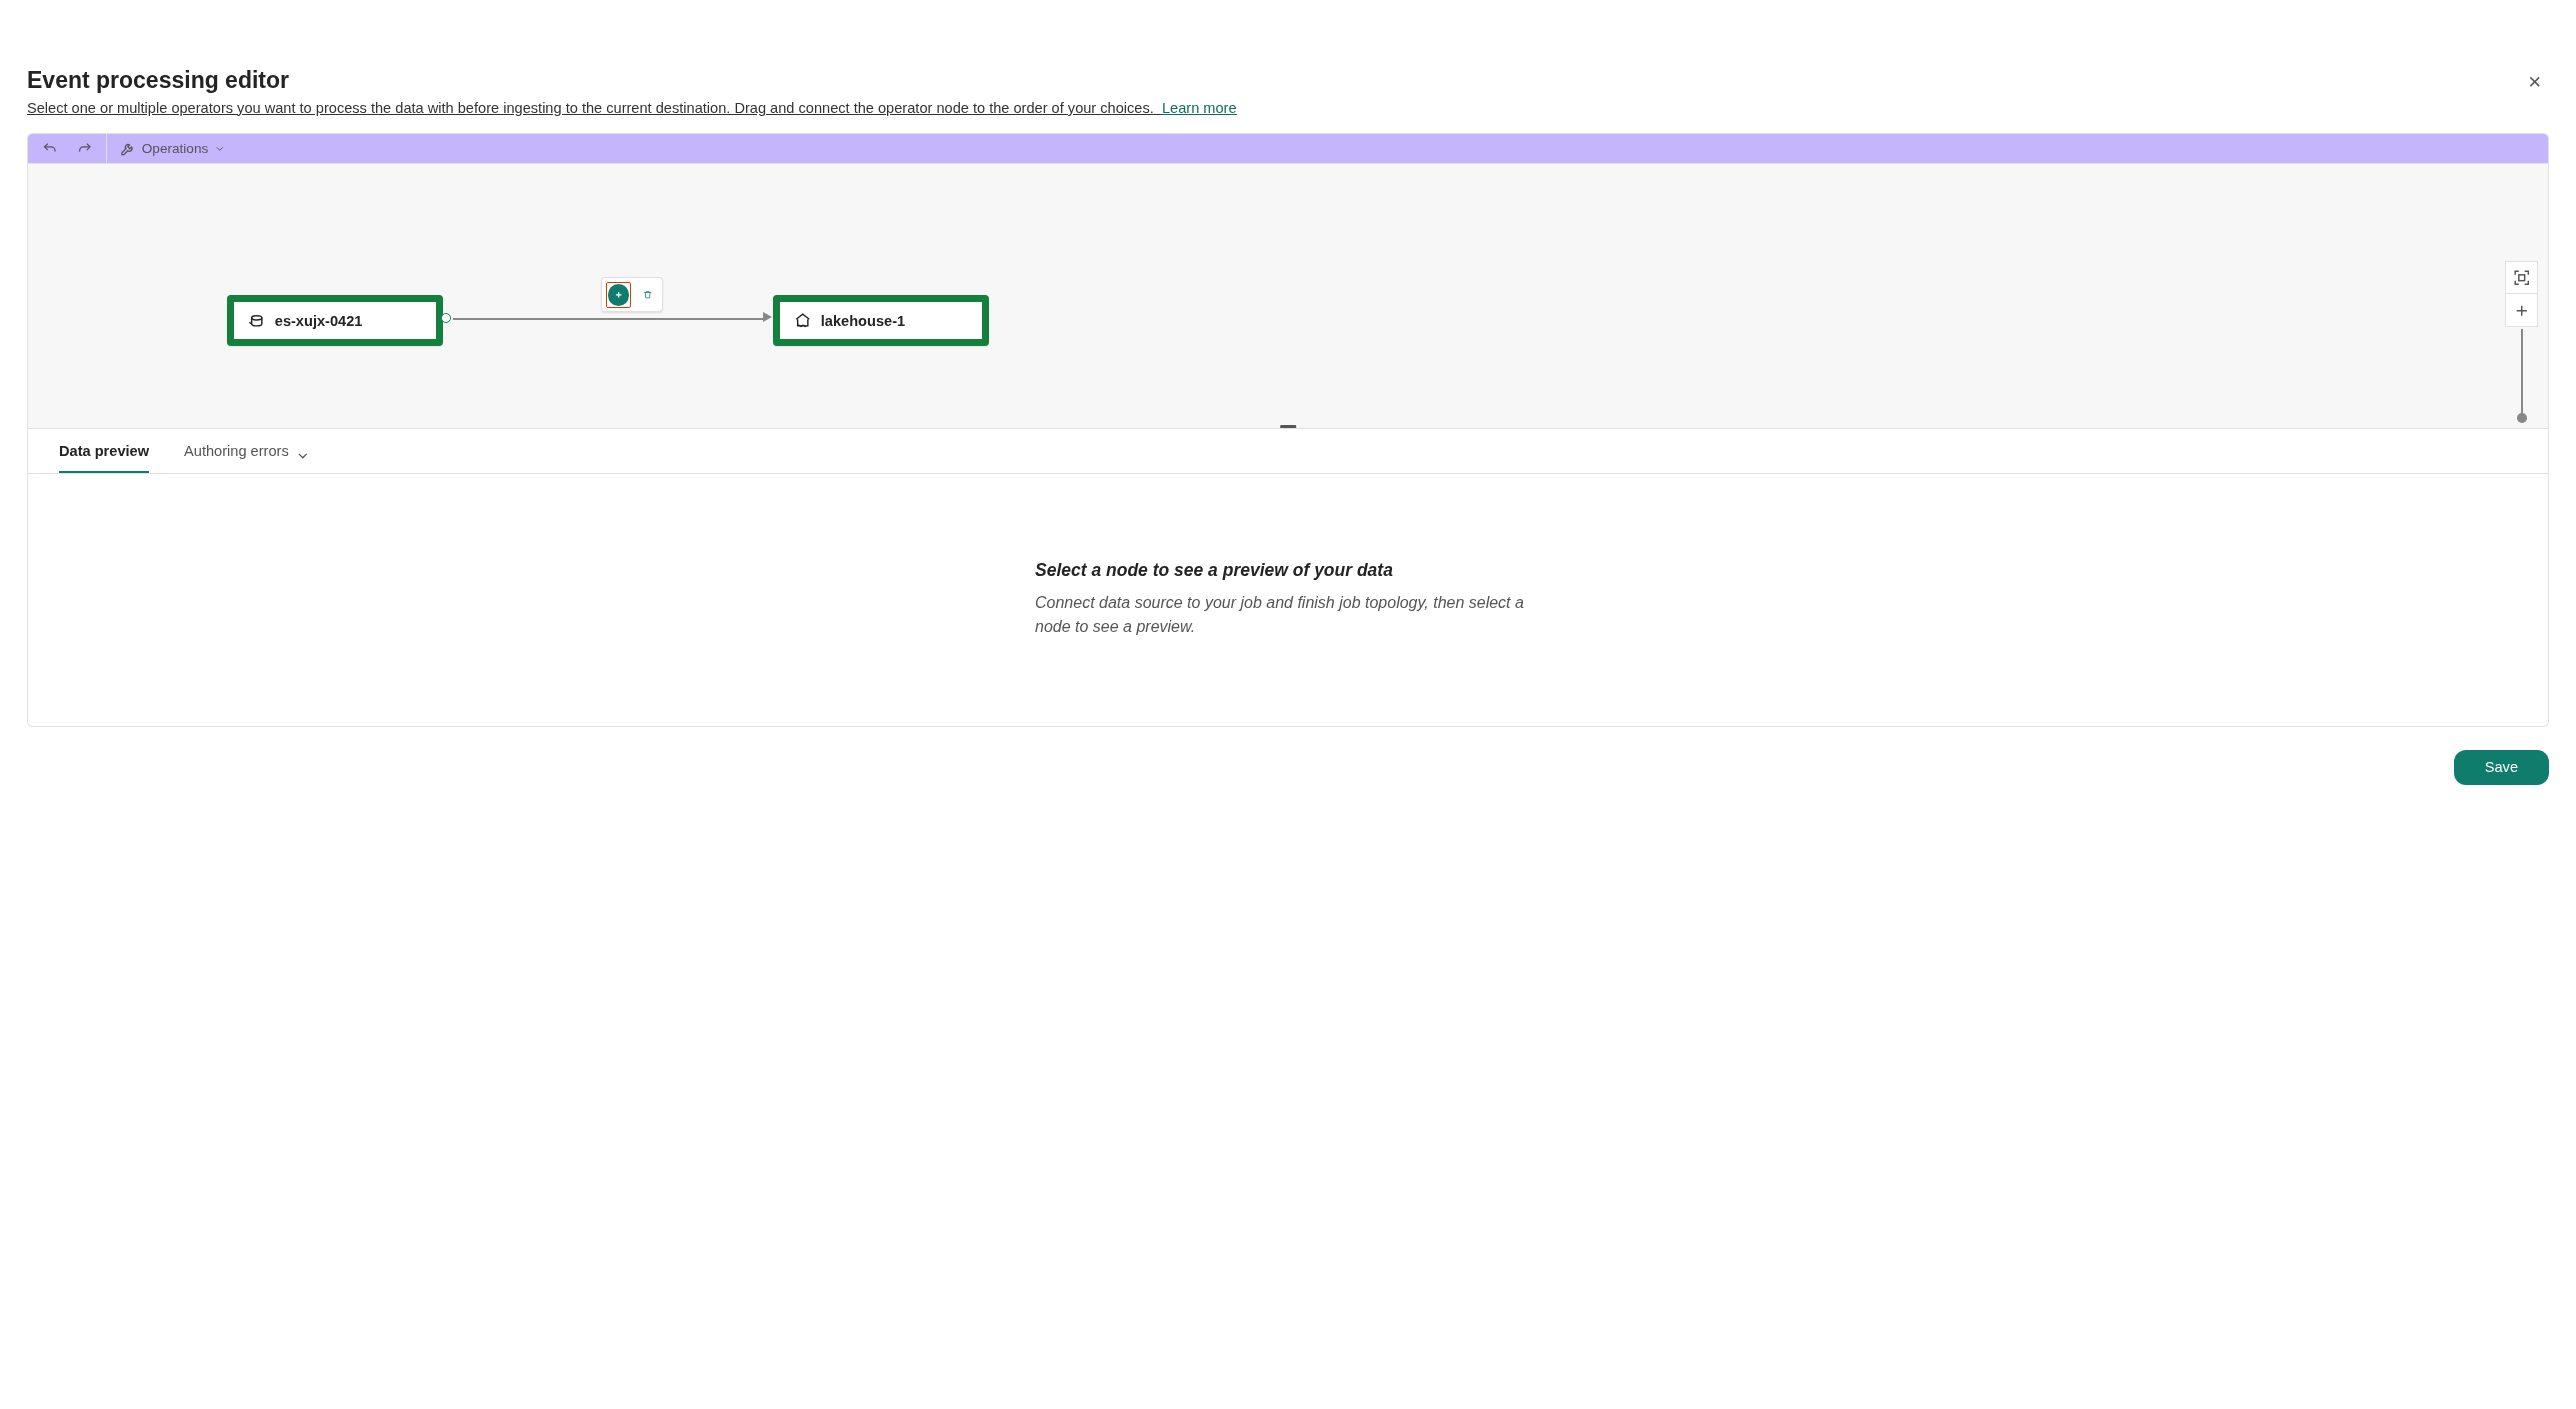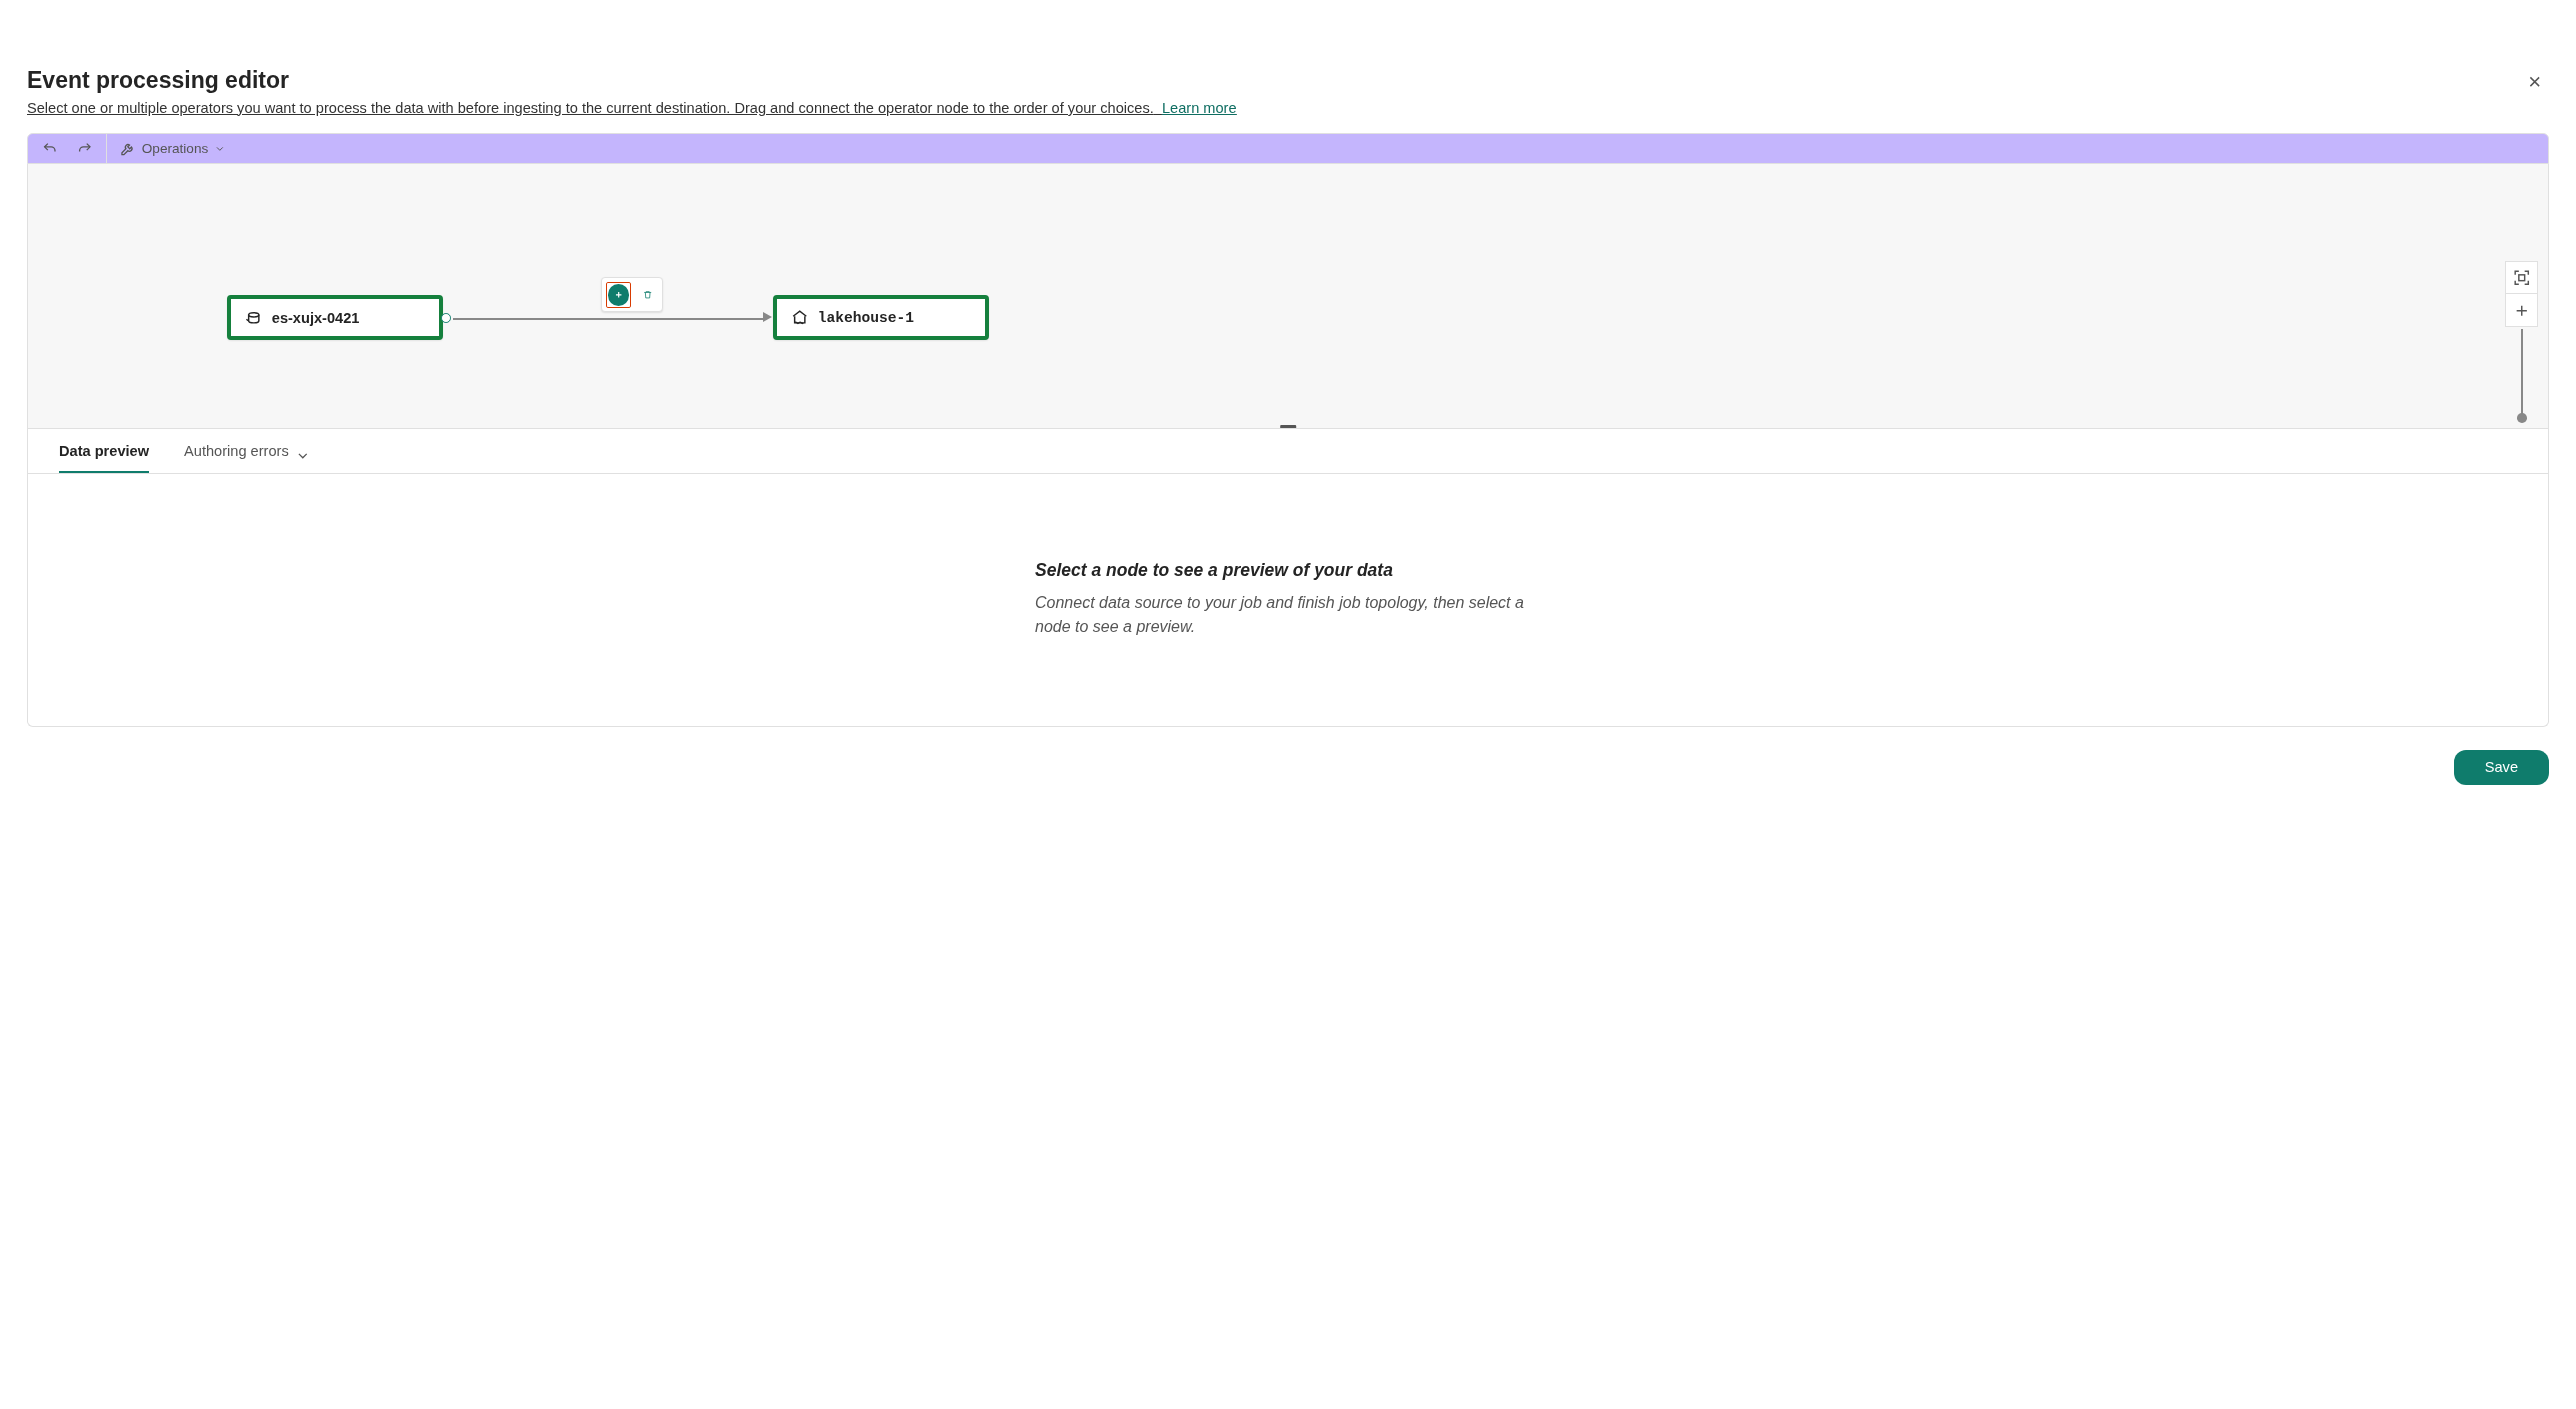--- a/index.html
+++ b/index.html
@@ -82,34 +82,34 @@
     border: 1px solid #e0e0e0;
     border-top: none;
     background: #f7f7f7;
     height: 265px;
     border-radius: 0;
     overflow: hidden;
   }
   .node {
     position: absolute;
     background: #fff;
-    border: 4px solid #15803d;
+    border: 7px solid #15803d;
     border-radius: 3.9px;
     box-shadow: 0 1px 1.9px rgba(0,0,0,0.08);
     display: flex;
     align-items: center;
     gap: 9.7px;
     padding: 9.7px 13.6px;
     min-width: 214px;
     font-size: 14.6px;
     font-weight: 600;
   }
   .node svg { flex: 0 0 auto; }
   #node-source { left: 199px; top: 131px; width: 216px; }
-  #node-dest   { left: 745px; top: 131px; width: 216px; font-family: Liberation Mono, monospace; }
+  #node-dest   { left: 745px; top: 131px; width: 216px; }
 
   .port {
     position: absolute;
     width: 9.7px; height: 9.7px;
     border: 1.9px solid #0f7c6c;
     background: #fff;
     border-radius: 50%;
   }
   #port-source-out { left: 413px; top: 149px; }
 

